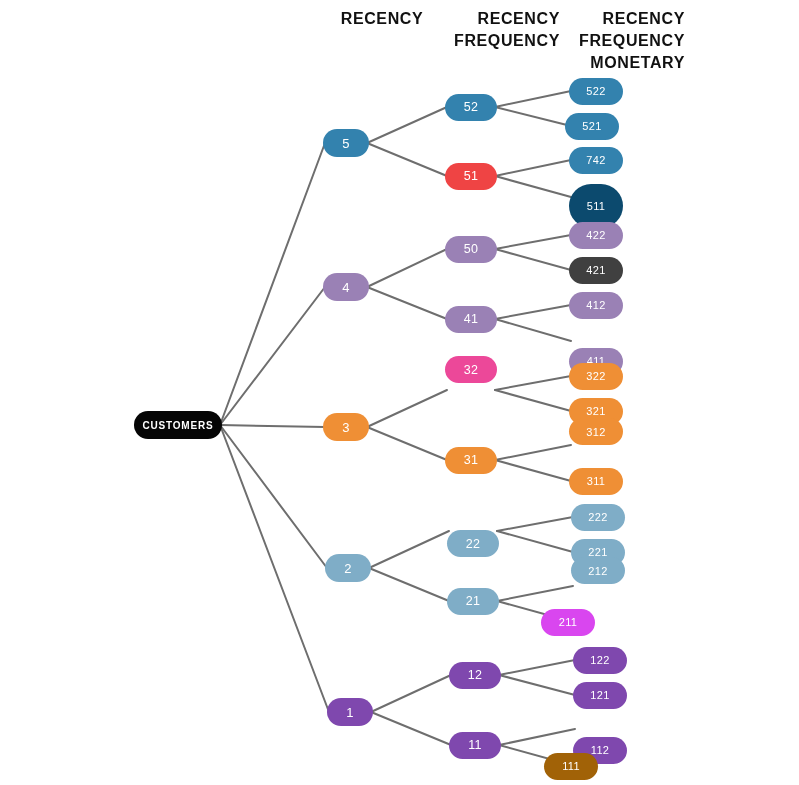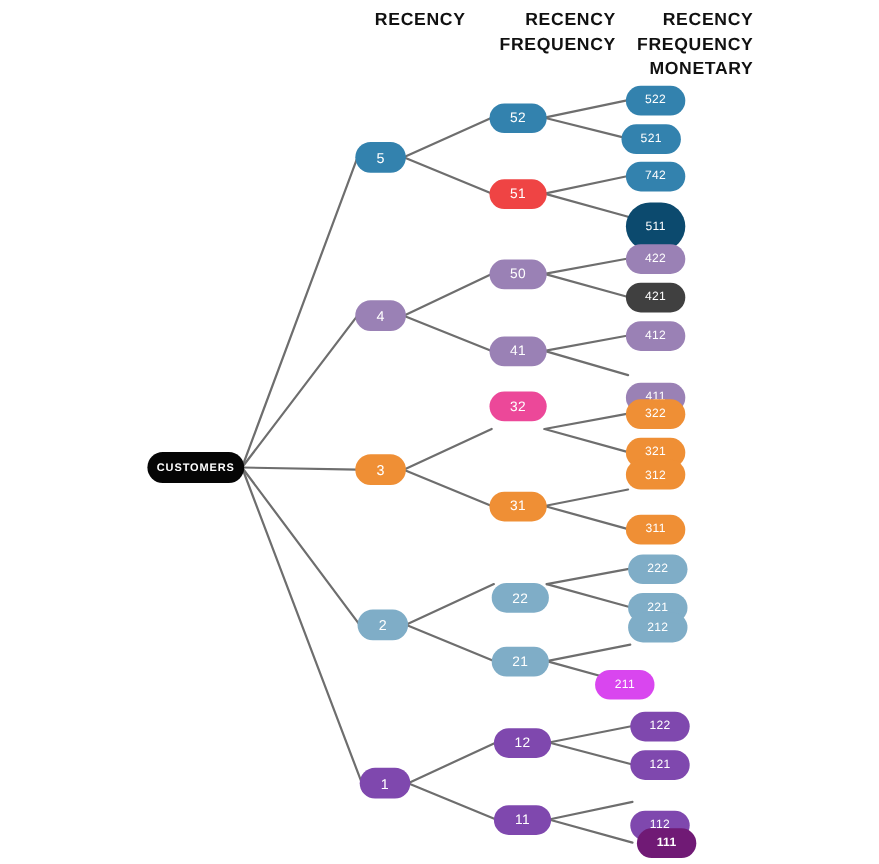--- a/index.html
+++ b/index.html
@@ -142,15 +142,15 @@
       <div class="node lvl3" style="left: 569px; top: 397.5px; width: 54px; height: 27px; background: rgb(239, 143, 53);">321</div>
       <div class="node lvl3" style="left: 569px; top: 418px; width: 54px; height: 27px; background: rgb(239, 143, 53);">312</div>
       <div class="node lvl3" style="left: 569px; top: 467.5px; width: 54px; height: 27px; background: rgb(239, 143, 53);">311</div>
       <div class="node lvl3" style="left: 571px; top: 503.5px; width: 54px; height: 27px; background: rgb(127, 173, 199);">222</div>
       <div class="node lvl3" style="left: 571px; top: 538.5px; width: 54px; height: 27px; background: rgb(127, 173, 199);">221</div>
       <div class="node lvl3" style="left: 571px; top: 557px; width: 54px; height: 27px; background: rgb(127, 173, 199);">212</div>
       <div class="node lvl3" style="left: 541px; top: 608.5px; width: 54px; height: 27px; background: #d946ef;">211</div>
       <div class="node lvl3" style="left: 573px; top: 646.5px; width: 54px; height: 27px; background: rgb(127, 72, 174);">122</div>
       <div class="node lvl3" style="left: 573px; top: 681.5px; width: 54px; height: 27px; background: rgb(127, 72, 174);">121</div>
       <div class="node lvl3" style="left: 573px; top: 715.5px; width: 54px; height: 27px; background: rgb(127, 72, 174); margin-top: 21px;">112</div>
-      <div class="node lvl3" style="left: 579px; top: 752.5px; width: 54px; height: 27px; background: #701a75; font-weight: bold;">111</div>
+      <div class="node lvl3" style="left: 544px; top: 752.5px; width: 54px; height: 27px; background: #a16207;">111</div>
     </div>
 </div>
 
 </body></html>

